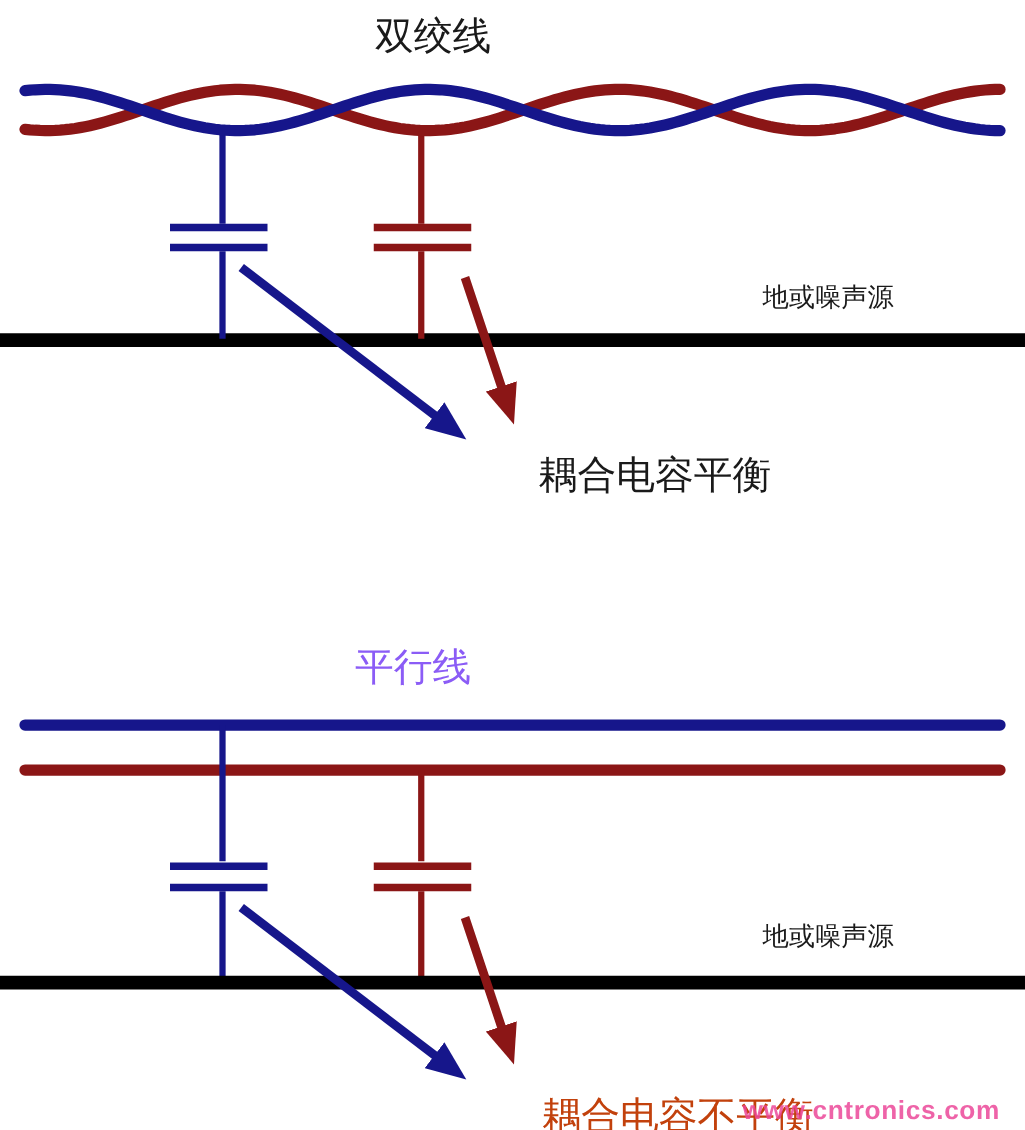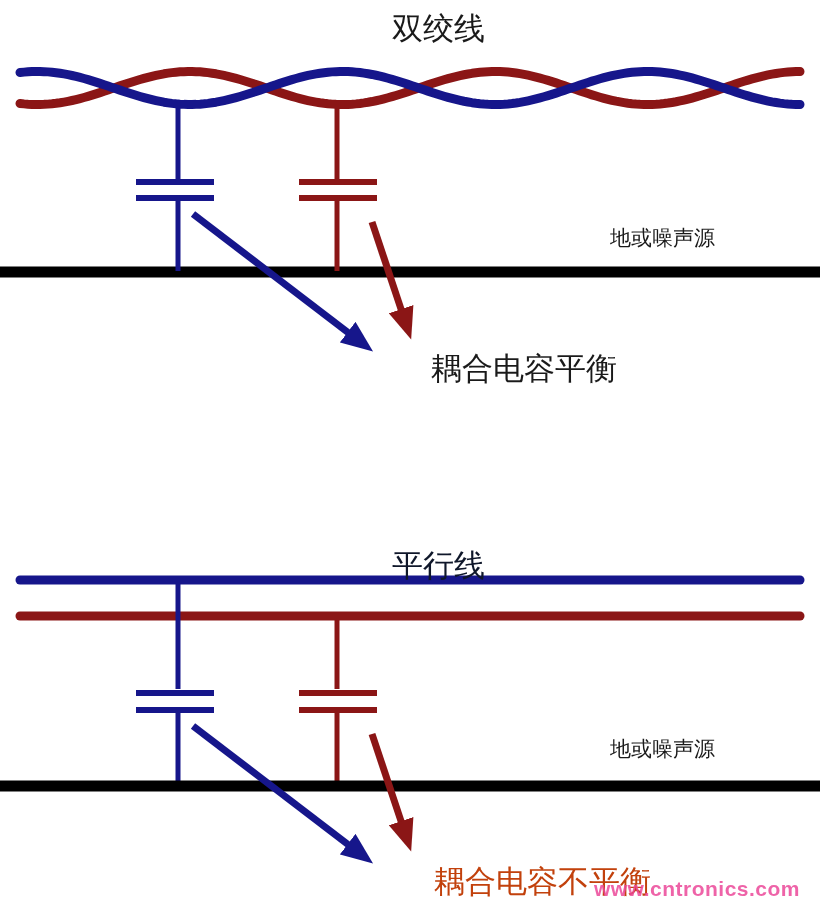--- a/index.html
+++ b/index.html
@@ -5,23 +5,23 @@
   html,body{margin:0;padding:0;}
   body{
     width:820px;height:904px;position:relative;background:#ffffff;
     font-family:"Liberation Sans","DejaVu Sans",sans-serif;overflow:hidden;
   }
   #canvas-svg{position:absolute;left:0;top:0;}
   .label{
     position:absolute;color:#1a1a1a;font-weight:500;white-space:nowrap;
     font-family:"Liberation Sans","DejaVu Sans",sans-serif;
   }
-  .title{font-size:31px;text-align:right;}
+  .title{font-size:31px;text-align:left;}
   .ground-label{font-size:21px;}
-  .caption{font-size:31px;}
+  .caption{font-size:31px;margin-top:11px;}
   .watermark{
     position:absolute;font-size:21px;font-weight:700;letter-spacing:.5px;
     opacity:.85;white-space:nowrap;
   }
 </style>
 </head>
 <body>
 
 <svg id="canvas-svg" width="820" height="904" viewBox="0 0 820 904">
   <defs>
@@ -69,19 +69,19 @@
   <line x1="193" y1="726" x2="350" y2="846" stroke-width="7" marker-end="url(#arrow-blue)" stroke="#16168B"></line>
   <line x1="372" y1="734" x2="402" y2="824" stroke-width="7" marker-end="url(#arrow-red)" stroke="#8B1616"></line>
 </svg>
 
 <div class="label title" style="left: 300px; top: 8px; width: 185px; color: rgb(26, 26, 26);">双绞线</div>
 
 <div class="label ground-label" style="left: 610px; top: 224px; color: rgb(26, 26, 26);">地或噪声源</div>
 
 <div class="label caption" style="left: 431px; top: 348px; color: rgb(26, 26, 26);">耦合电容平衡</div>
 
-<div class="label title" style="left: 300px; top: 513px; width: 185px; color: #0f172a; margin-top: 32px;">平行线</div>
+<div class="label title" style="left: 284px; top: 513px; width: 185px; color: #8b5cf6;">平行线</div>
 
 <div class="label ground-label" style="left: 610px; top: 735px; color: rgb(26, 26, 26);">地或噪声源</div>
 
 <div class="label caption" style="left: 434px; top: 861px; color: #c2410c;">耦合电容不平衡</div>
 
 <div class="watermark" style="right: 20px; top: 877px; color: #ec4899; margin-left: 24px;">www.cntronics.com</div>
 
 </body></html>

